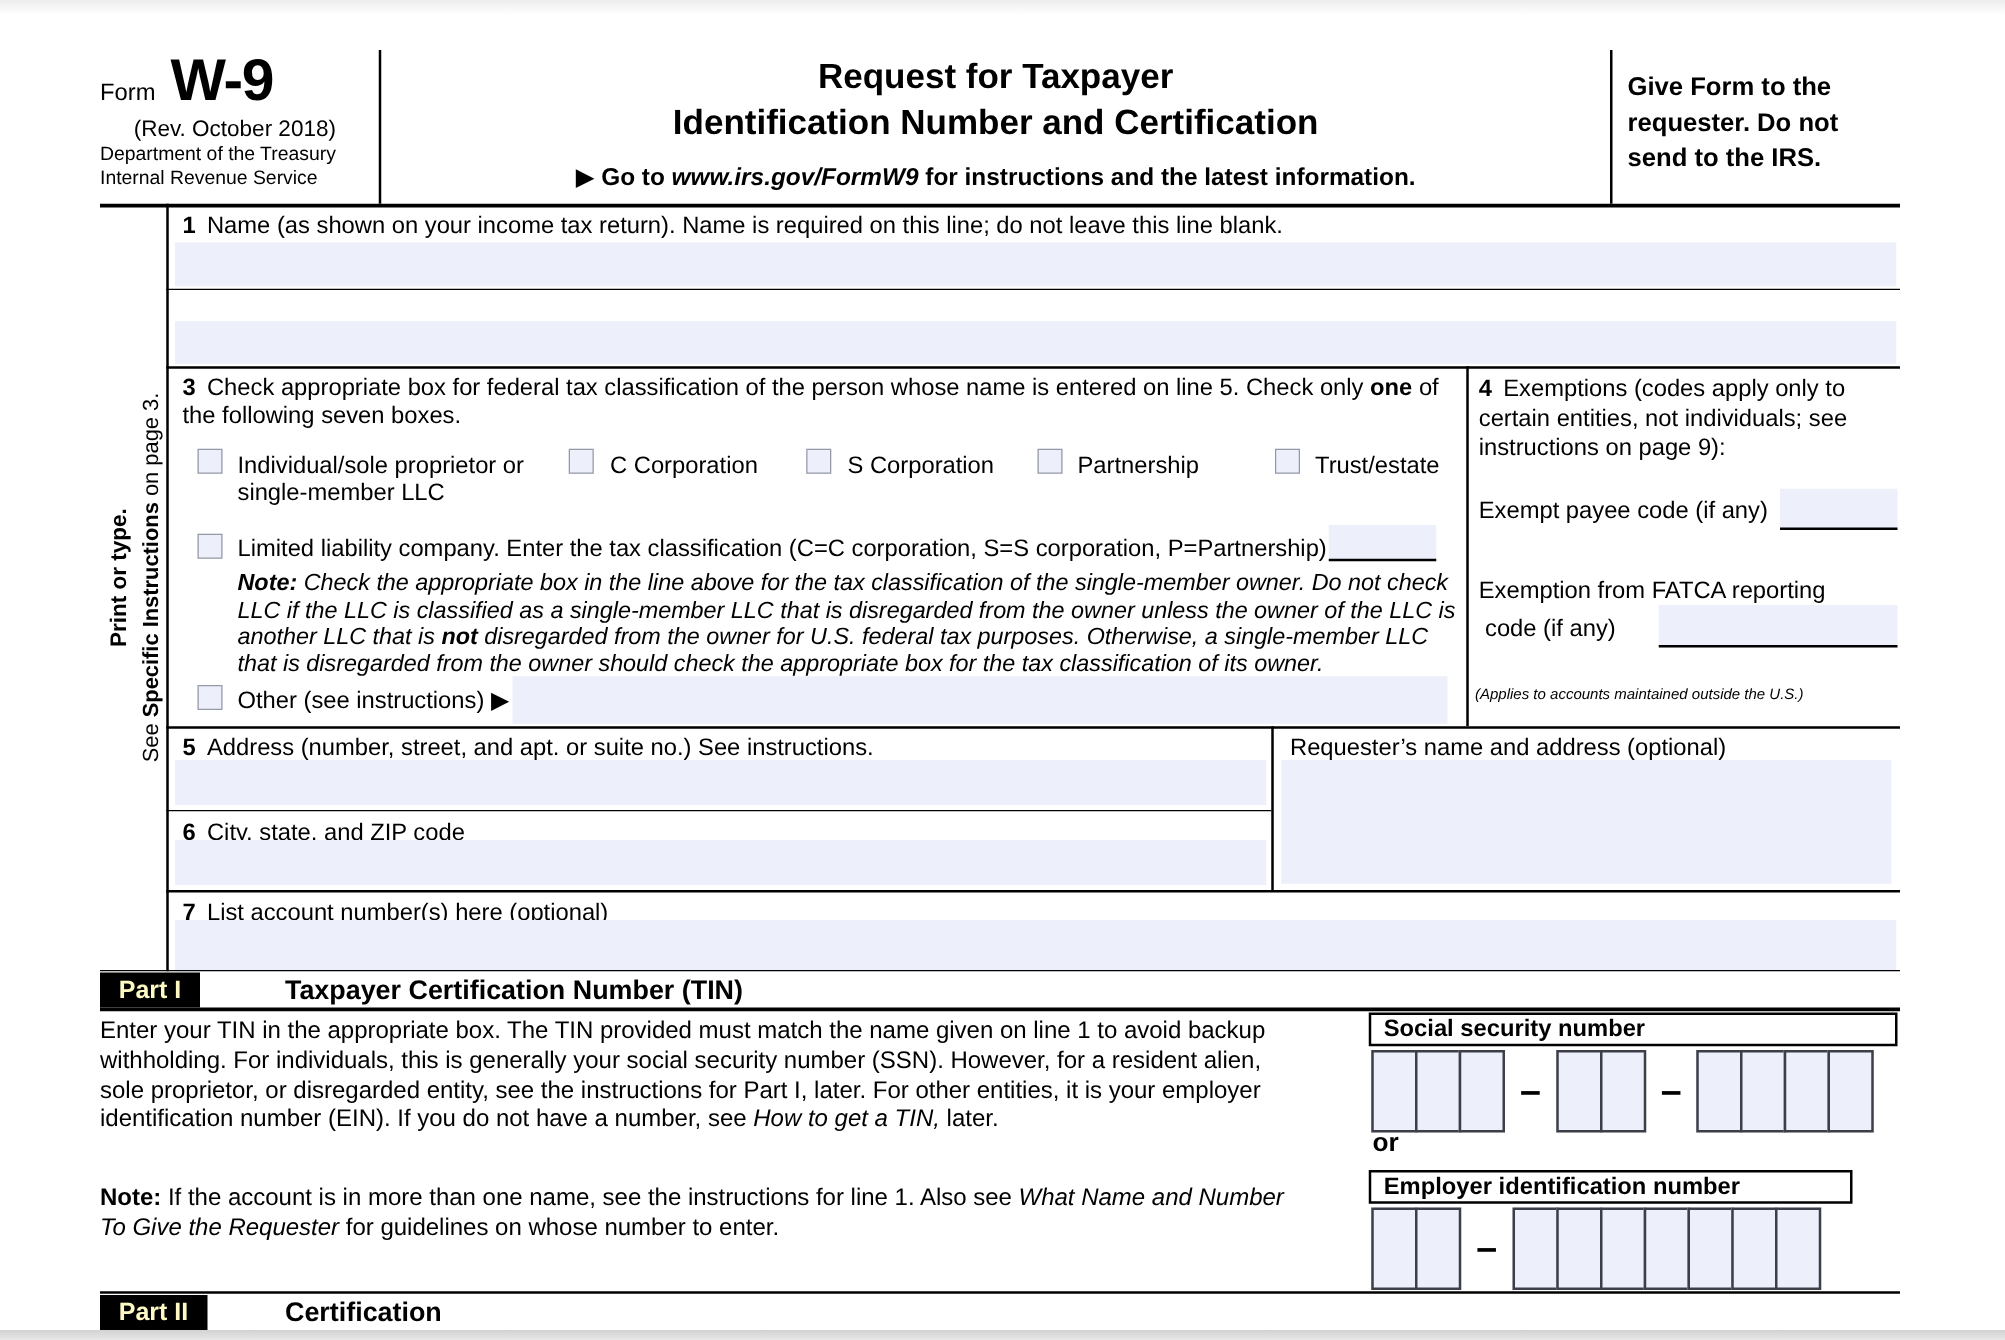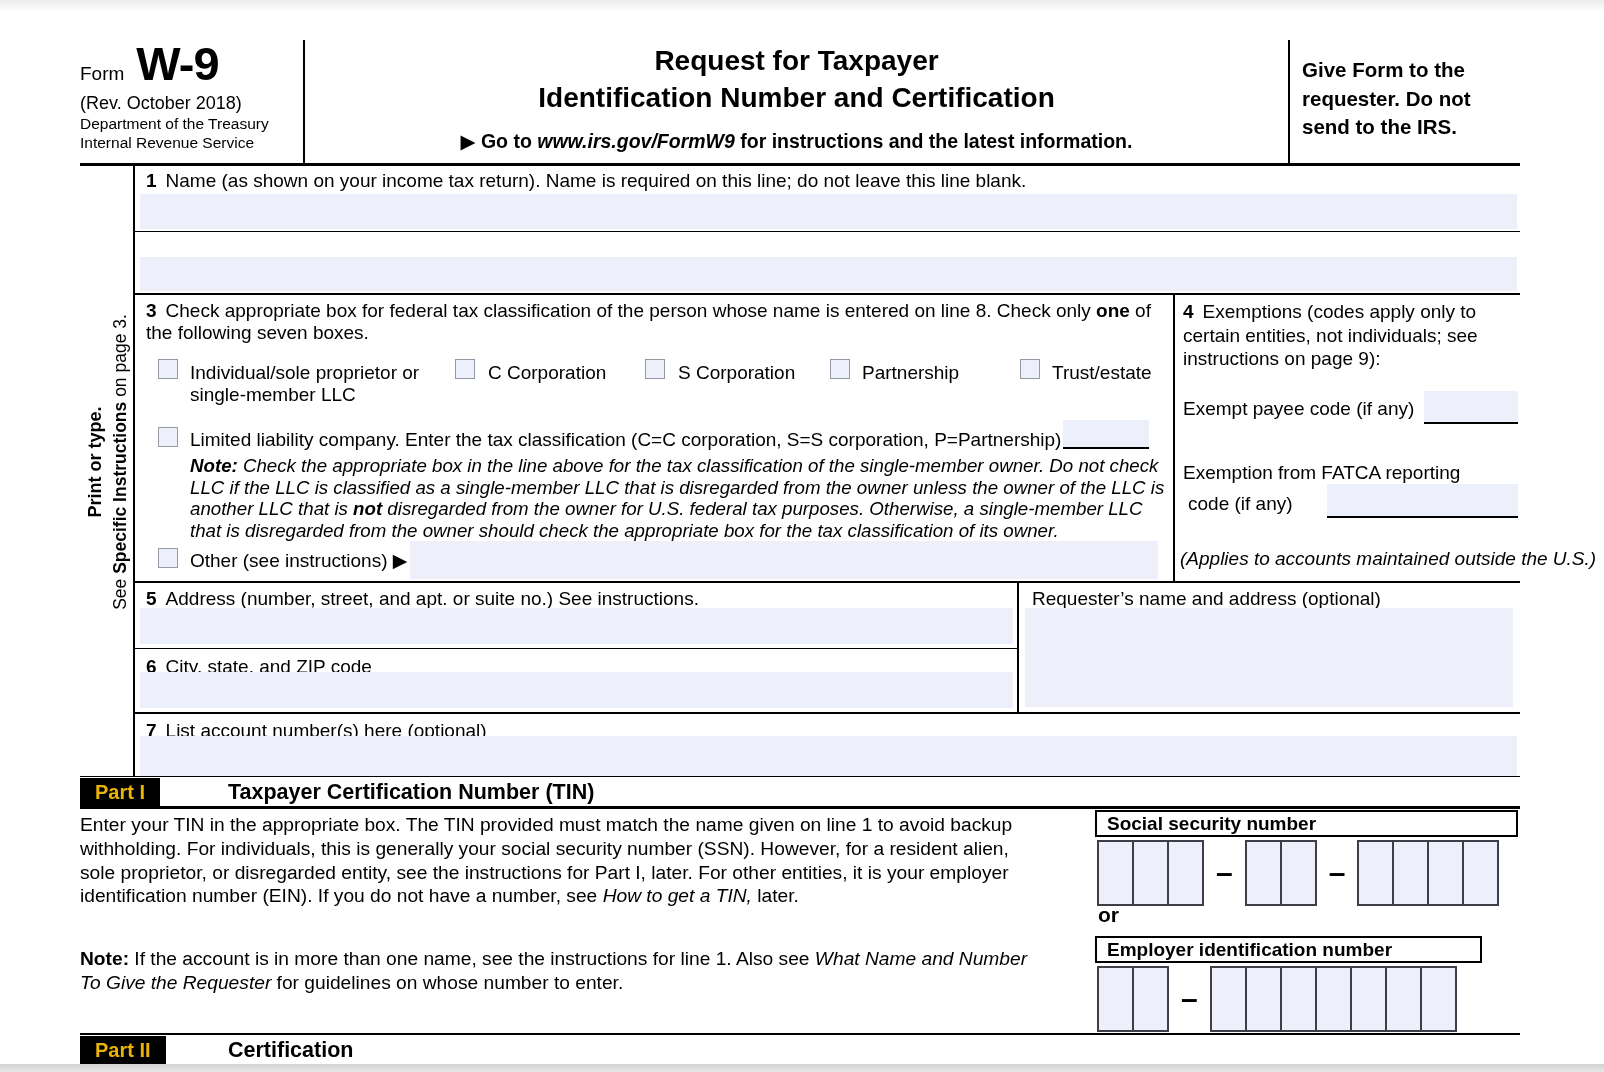--- a/index.html
+++ b/index.html
@@ -15,40 +15,40 @@
   .num{font-weight:bold;margin-right:9px;}
   .top-strip{position:absolute;left:0;top:0;width:1604px;height:12px;
              background:linear-gradient(#ededed,#ffffff);}
   .bottom-strip{position:absolute;left:0;top:1064px;width:1604px;height:8px;
              background:linear-gradient(#d2d2d2,#e7e7e7);}
   
   .hdr-left{position:absolute;left:80px;top:36px;}
   .hdr-form-row{display:flex;align-items:baseline;gap:12px;}
   .form-word{font-size:19px;}
   .form-number{font-size:47px;font-weight:bold;letter-spacing:-1px;}
-  .rev{font-size:18px;margin-top:2px;}
+  .rev{font-size:18px;margin-top:2px;margin-left:27px;}
   .agency{font-size:15.5px;line-height:19px;}
   .hdr-title{position:absolute;left:305px;top:42px;width:983px;text-align:center;}
   .title-line{font-size:28px;font-weight:bold;line-height:37px;}
   .goto{font-size:19.5px;font-weight:bold;margin-top:14px;}
   .goto i{font-style:italic;}
   .give-form{position:absolute;left:1302px;top:56px;width:212px;
              font-size:20.5px;font-weight:bold;line-height:28.5px;}
   
   .sidebar{position:absolute;left:82px;top:287px;width:350px;height:52px;
            transform:rotate(-90deg) translateX(-100%);transform-origin:top left;
            text-align:center;}
   .sidebar .s1{font-size:18px;font-weight:bold;line-height:26px;}
   .sidebar .s2{font-size:17.5px;line-height:24px;}
   
   .note3{position:absolute;left:190px;top:455px;width:985px;font-size:18.7px;line-height:21.7px;font-style:italic;}
   .col4-label{position:absolute;left:1183px;top:300px;width:332px;font-size:19px;line-height:23.5px;}
-  .applies{position:absolute;left:1180px;top:548px;font-size:19px;font-style:italic;}
-  
-  .part-box{position:absolute;height:28px;background:#000;color:#eab308;font-weight:bold;
+  .applies{position:absolute;left:1180px;top:548px;font-size:12px;font-style:italic;}
+  
+  .part-box{position:absolute;height:28px;background:#000;color:#fef9c3;font-weight:bold;
             font-size:20px;display:flex;align-items:center;padding:0 15px;}
   .part-title{position:absolute;font-size:21.5px;font-weight:bold;}
   .para{position:absolute;left:80px;width:955px;font-size:19.2px;line-height:23.8px;}
   
   .tin-label-box{position:absolute;box-sizing:border-box;border:2px solid #000;height:27px;
                  background:#fff;font-size:19px;font-weight:bold;display:flex;
                  align-items:center;padding-left:10px;}
   .tin-row{position:absolute;display:flex;align-items:center;height:66px;}
   .tin-group{display:flex;}
   .tin-cell{width:37px;height:66px;box-sizing:border-box;background:#edf0fb;
@@ -94,21 +94,21 @@
 
   <div class="vline" style="left:133px;top:163px;width:2px;height:614px;"></div>
 
   <div class="lbl" style="left:146px;top:170px;width:1360px;"><b class="num">1</b><span>Name (as shown on your income tax return). Name is required on this line; do not leave this line blank.</span></div>
   <div class="fill" style="left:140px;top:194px;width:1377px;height:35px;"></div>
   <div class="hline" style="left:133px;top:231px;width:1387px;height:1px;"></div>
 
   <div class="fill" style="left:140px;top:257px;width:1377px;height:34px;"></div>
   <div class="hline" style="left:133px;top:293px;width:1387px;height:2px;"></div>
 
-  <div class="lbl" style="left:146px;top:300px;width:1015px;"><b class="num">3</b><span>Check appropriate box for federal tax classification of the person whose name is entered on line 8. Check only </span><b>one</b><span> of the following seven boxes.</span></div>
+  <div class="lbl" style="left:146px;top:300px;width:1015px;"><b class="num">3</b><span>Check appropriate box for federal tax classification of the person whose name is entered on line 5. Check only </span><b>one</b><span> of the following seven boxes.</span></div>
 
   <div class="cb" style="left:158px;top:359px;"></div>
   <div class="lbl" style="left:190px;top:362px;width:255px;">Individual/sole proprietor or single-member LLC</div>
 
   <div class="cb" style="left:455px;top:359px;"></div>
   <div class="lbl" style="left:488px;top:362px;">C Corporation</div>
 
   <div class="cb" style="left:645px;top:359px;"></div>
   <div class="lbl" style="left:678px;top:362px;">S Corporation</div>
 

